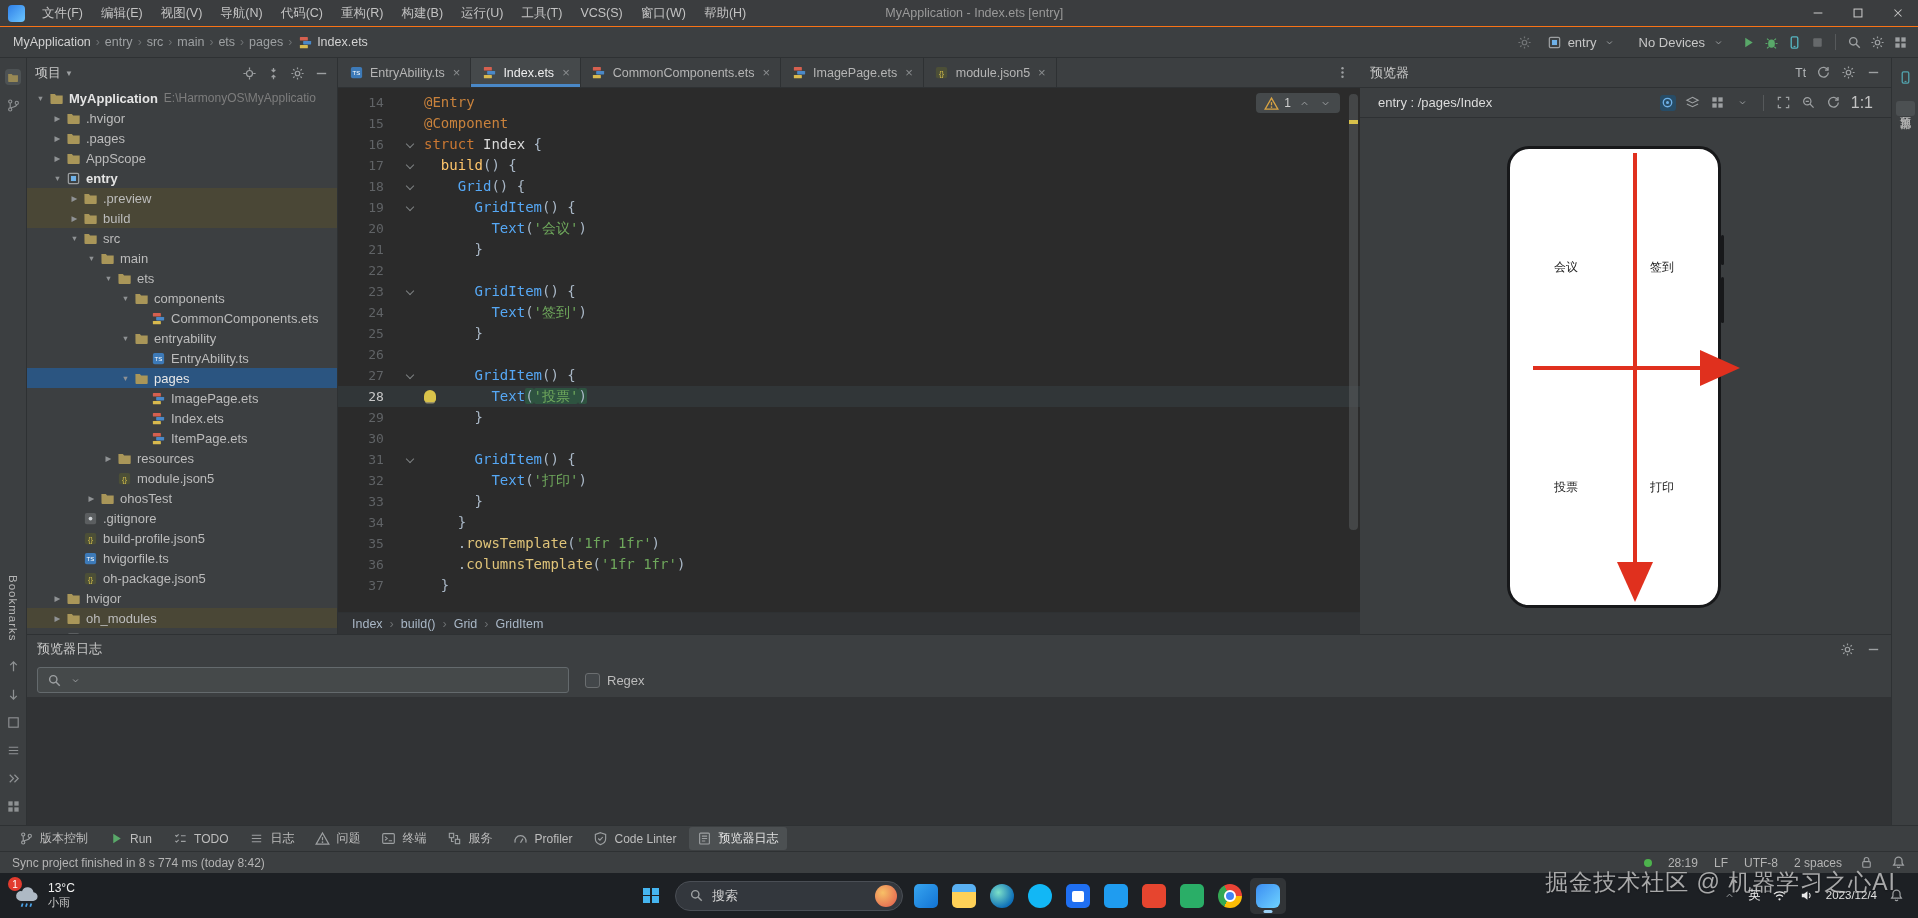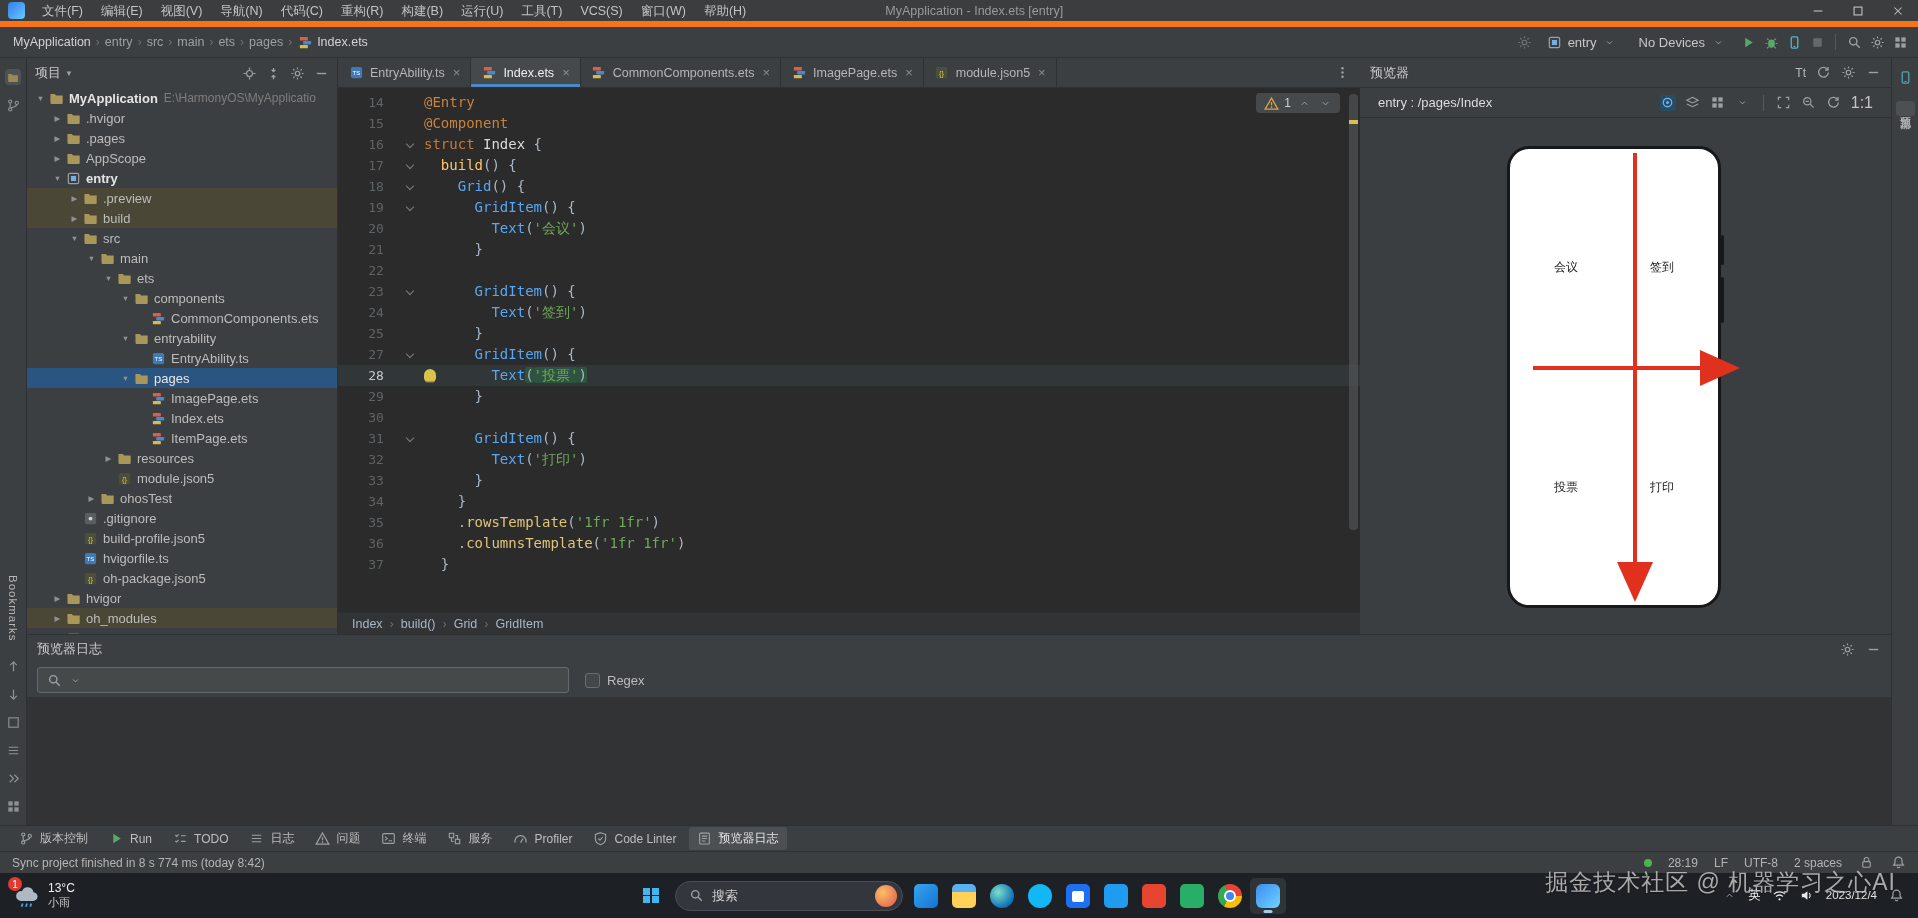--- a/index.html
+++ b/index.html
@@ -5,21 +5,21 @@
   * { box-sizing: border-box; margin: 0; padding: 0; }
   html,body { width:1918px; height:918px; overflow:hidden; background:#1d2024;
     font-family:"Liberation Sans", sans-serif; }
   .window { position:relative; width:1918px; height:918px; display:flex; flex-direction:column;
     background:#3c3f41; color:#bbbbbb; font-size:13px; }
 
   .ic { display:inline-flex; width:16px; height:16px; align-items:center; justify-content:center; flex:0 0 auto; }
   .ic svg { display:block; }
 
   
-  .titlebar { height:27px; background:#3b3d3f; border-bottom:6px solid #f97316;
+  .titlebar { height:27px; background:#3b3d3f; border-bottom:1px solid #f97316;
     display:flex; align-items:center; padding:0 0 0 8px; flex:0 0 auto; }
   .logo { width:17px; height:17px; border-radius:4px; margin-right:8px;
     background:linear-gradient(135deg,#2f7fe8,#6cc7ff); }
   .menu-item { padding:0 9px; line-height:26px; color:#c3c3c3; font-size:12.5px; cursor:default; }
   .tb-title { margin-left:130px; color:#9a9a9a; font-size:12.5px; }
   .win-controls { margin-left:auto; display:flex; height:27px; }
   .win-btn { width:40px; display:flex; align-items:center; justify-content:center; }
 
   
   .toolbar { height:31px; background:#3c3f41; border-bottom:1px solid #2e3133;
@@ -794,20 +794,21 @@
               <div class="code-line"><span class="gutter">16</span><span class="foldcol has-fold"></span><span class="line-text"><span class="tok-kw">struct </span><span class="tok-cls">Index</span><span class="tok-pl"> {</span></span></div>
               <div class="code-line"><span class="gutter">17</span><span class="foldcol has-fold"></span><span class="line-text"><span class="tok-pl">  </span><span class="tok-fn">build</span><span class="tok-pl">() {</span></span></div>
               <div class="code-line"><span class="gutter">18</span><span class="foldcol has-fold"></span><span class="line-text"><span class="tok-pl">    </span><span class="tok-comp">Grid</span><span class="tok-pl">() {</span></span></div>
               <div class="code-line"><span class="gutter">19</span><span class="foldcol has-fold"></span><span class="line-text"><span class="tok-pl">      </span><span class="tok-comp">GridItem</span><span class="tok-pl">() {</span></span></div>
               <div class="code-line"><span class="gutter">20</span><span class="foldcol"></span><span class="line-text"><span class="tok-pl">        </span><span class="tok-comp">Text</span><span class="tok-pl">(</span><span class="tok-str">'会议'</span><span class="tok-pl">)</span></span></div>
               <div class="code-line"><span class="gutter">21</span><span class="foldcol"></span><span class="line-text"><span class="tok-pl">      }</span></span></div>
               <div class="code-line"><span class="gutter">22</span><span class="foldcol"></span><span class="line-text"></span></div>
               <div class="code-line"><span class="gutter">23</span><span class="foldcol has-fold"></span><span class="line-text"><span class="tok-pl">      </span><span class="tok-comp">GridItem</span><span class="tok-pl">() {</span></span></div>
               <div class="code-line"><span class="gutter">24</span><span class="foldcol"></span><span class="line-text"><span class="tok-pl">        </span><span class="tok-comp">Text</span><span class="tok-pl">(</span><span class="tok-str">'签到'</span><span class="tok-pl">)</span></span></div>
               <div class="code-line"><span class="gutter">25</span><span class="foldcol"></span><span class="line-text"><span class="tok-pl">      }</span></span></div>
+              <div class="code-line"><span class="gutter">26</span><span class="foldcol"></span><span class="line-text"></span></div>
               <div class="code-line"><span class="gutter">27</span><span class="foldcol has-fold"></span><span class="line-text"><span class="tok-pl">      </span><span class="tok-comp">GridItem</span><span class="tok-pl">() {</span></span></div>
               <div class="code-line current"><span class="gutter">28</span><span class="foldcol"></span><span class="line-text"><span class="bulb"></span><span class="tok-pl">        </span><span class="tok-comp">Text</span><span class="tok-pl selarea">(</span><span class="tok-str selarea">'投票'</span><span class="tok-pl selarea">)</span></span></div>
               <div class="code-line"><span class="gutter">29</span><span class="foldcol"></span><span class="line-text"><span class="tok-pl">      }</span></span></div>
               <div class="code-line"><span class="gutter">30</span><span class="foldcol"></span><span class="line-text"></span></div>
               <div class="code-line"><span class="gutter">31</span><span class="foldcol has-fold"></span><span class="line-text"><span class="tok-pl">      </span><span class="tok-comp">GridItem</span><span class="tok-pl">() {</span></span></div>
               <div class="code-line"><span class="gutter">32</span><span class="foldcol"></span><span class="line-text"><span class="tok-pl">        </span><span class="tok-comp">Text</span><span class="tok-pl">(</span><span class="tok-str">'打印'</span><span class="tok-pl">)</span></span></div>
               <div class="code-line"><span class="gutter">33</span><span class="foldcol"></span><span class="line-text"><span class="tok-pl">      }</span></span></div>
               <div class="code-line"><span class="gutter">34</span><span class="foldcol"></span><span class="line-text"><span class="tok-pl">    }</span></span></div>
               <div class="code-line"><span class="gutter">35</span><span class="foldcol"></span><span class="line-text"><span class="tok-pl">    .</span><span class="tok-meth">rowsTemplate</span><span class="tok-pl">(</span><span class="tok-str">'1fr 1fr'</span><span class="tok-pl">)</span></span></div>
               <div class="code-line"><span class="gutter">36</span><span class="foldcol"></span><span class="line-text"><span class="tok-pl">    .</span><span class="tok-meth">columnsTemplate</span><span class="tok-pl">(</span><span class="tok-str">'1fr 1fr'</span><span class="tok-pl">)</span></span></div>

